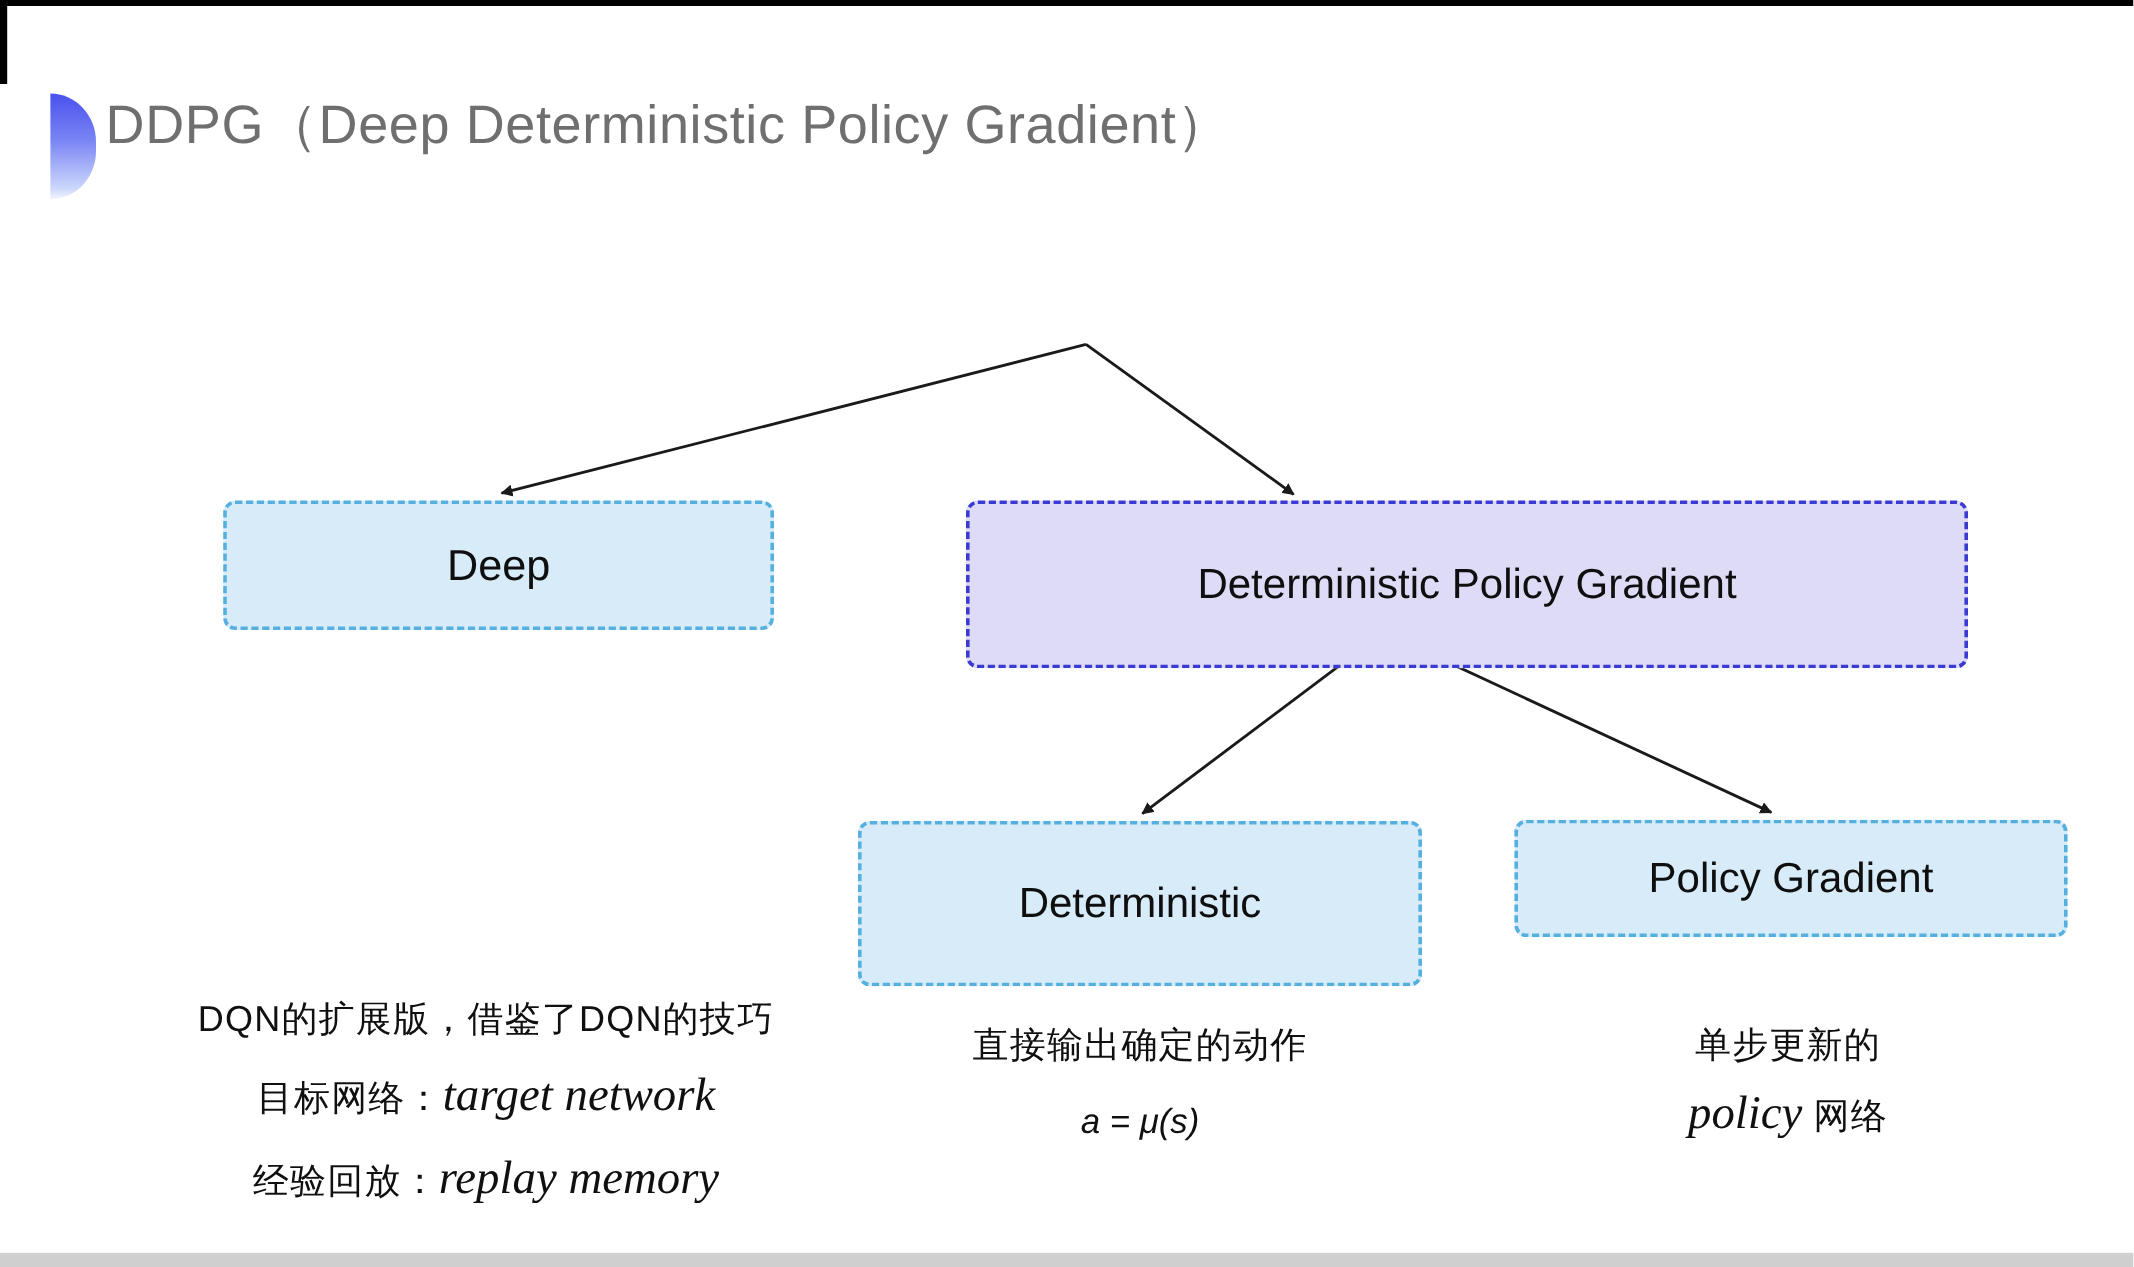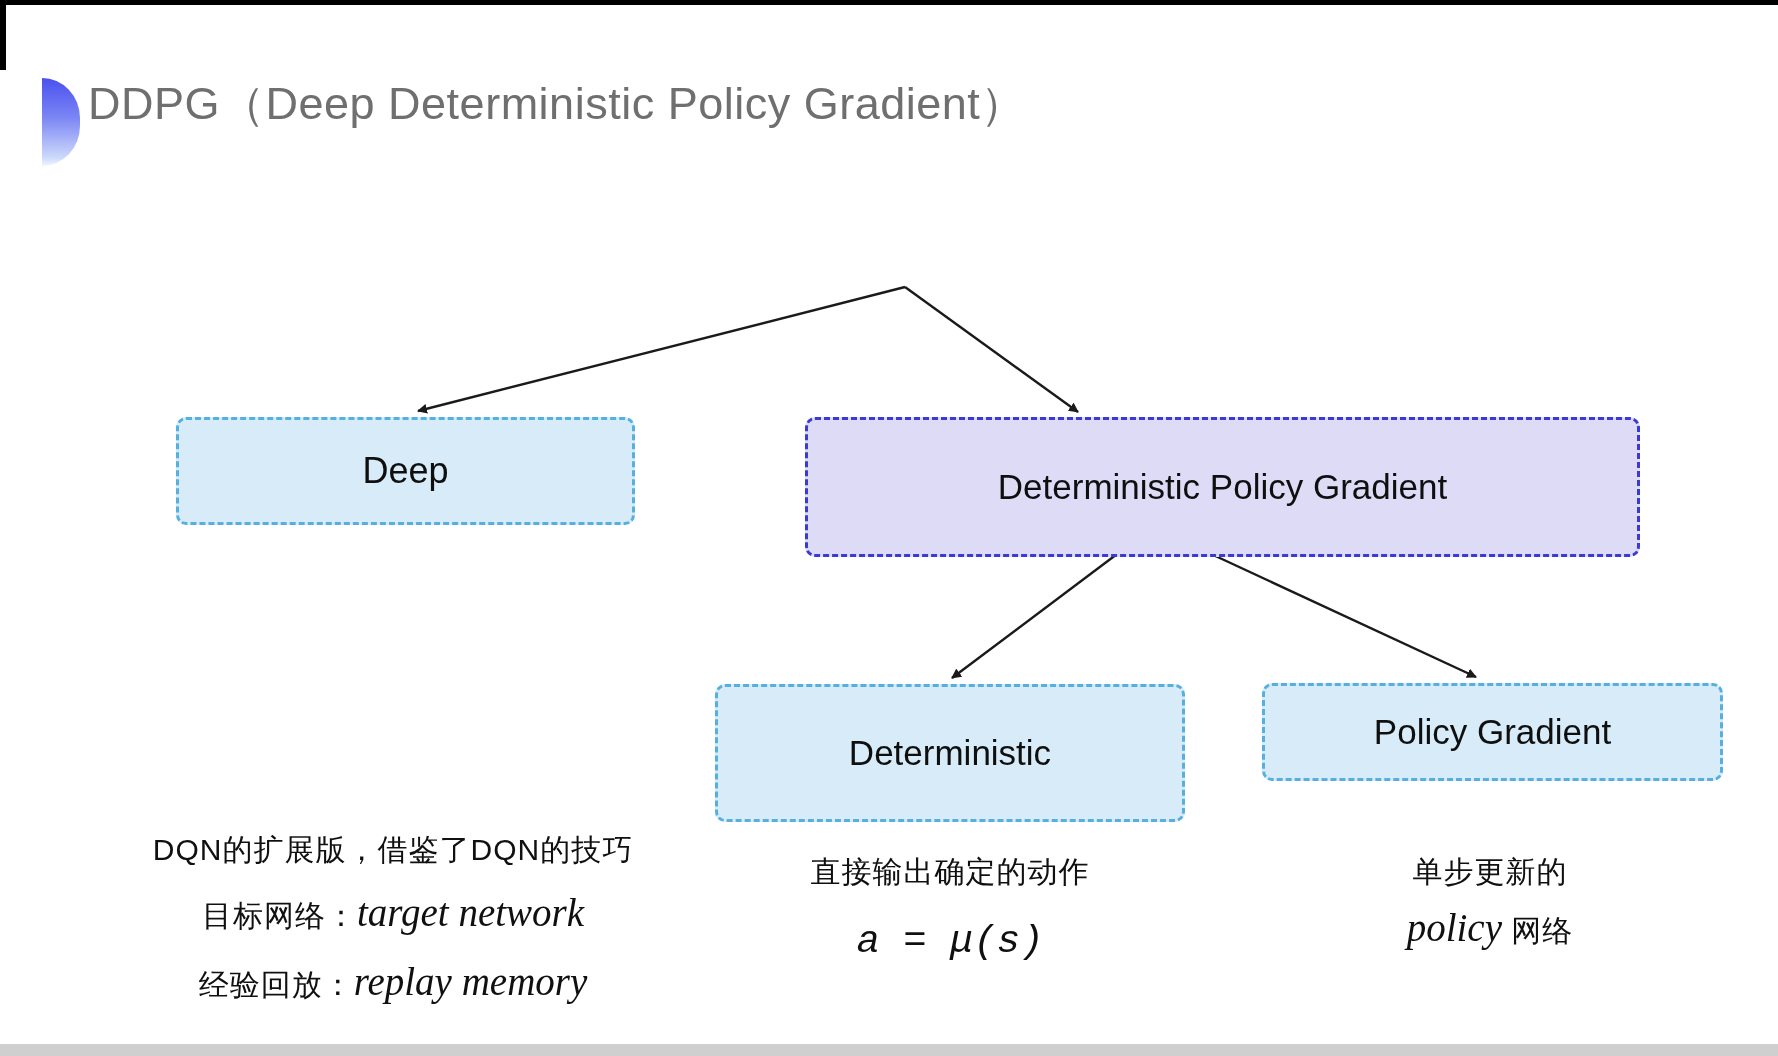--- a/index.html
+++ b/index.html
@@ -30,33 +30,33 @@
 
   .node{
     position:absolute;display:flex;align-items:center;justify-content:center;
     border-radius:10px;font-size:34px;font-weight:500;color:var(--node-text);
     box-sizing:border-box;white-space:nowrap;
   }
   .node.purple{background:var(--lavender-fill);border:3px dashed var(--lavender-border);}
   .node.cyan{background:var(--cyan-fill);border:3px dashed var(--cyan-border);}
 
   .n-root{left:400px;top:175px;width:890px;height:110px;}
-  .n-deep{left:176px;top:417px;width:459px;height:108px;font-size:36px;}
+  .n-deep{left:186px;top:417px;width:459px;height:108px;font-size:36px;}
   .n-dpg{left:805px;top:417px;width:835px;height:140px;font-size:35px;}
   .n-det{left:715px;top:684px;width:470px;height:138px;font-size:35px;}
   .n-pg{left:1262px;top:683px;width:461px;height:98px;font-size:35px;}
 
   .arrows{position:absolute;left:0;top:0;width:1778px;height:1056px;pointer-events:none;}
 
   .notes{position:absolute;text-align:center;color:#101010;}
   .notes .row{line-height:1.45;}
   .zh{font-size:30px;font-weight:500;letter-spacing:1px;}
   .term{font-family:Liberation Serif, serif;font-style:italic;font-size:39px;font-weight:400;letter-spacing:0;}
-  .formula{font-family:Liberation Mono, monospace;font-style:italic;font-size:39px;margin-top:20px;}
-  .notes-deep{left:83px;top:828px;width:620px;}
+  .formula{font-family:Liberation Sans, sans-serif;font-style:italic;font-size:29px;margin-top:20px;}
+  .notes-deep{left:95px;top:828px;width:620px;}
   .notes-deep .row{margin-bottom:13px;}
   .notes-det{left:690px;top:850px;width:520px;}
   .notes-det .row{margin-bottom:6px;}
   .notes-pg{left:1280px;top:850px;width:420px;}
   .notes-pg .row{margin-bottom:6px;}
 
   .bottom-strip{position:absolute;left:0;bottom:0;width:1778px;height:12px;background:var(--bottom-strip);}
 </style>
 </head>
 <body>

